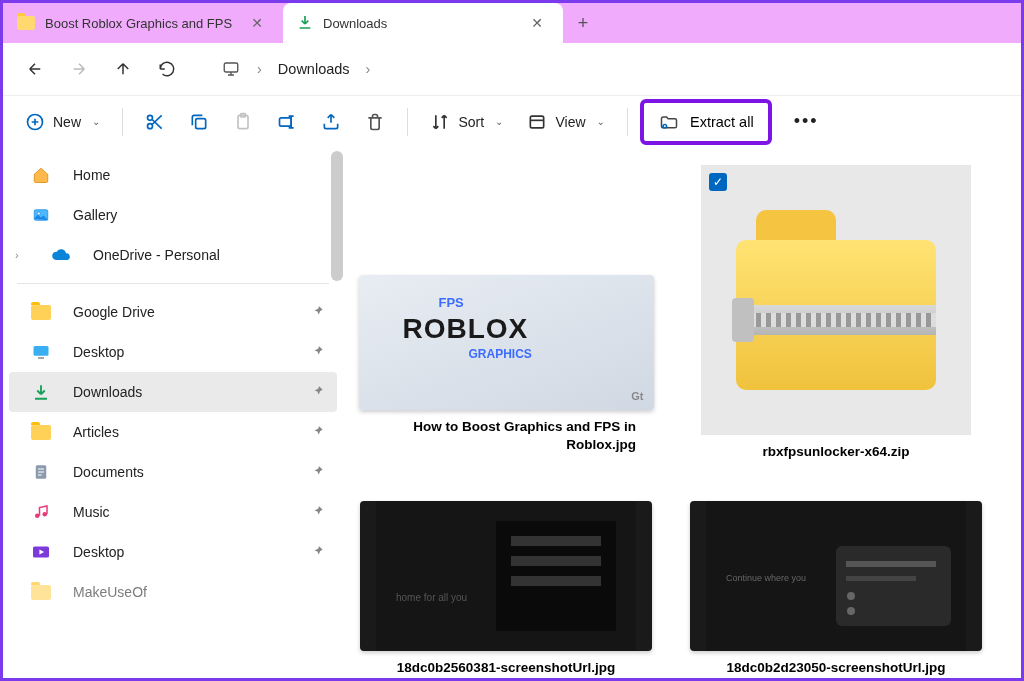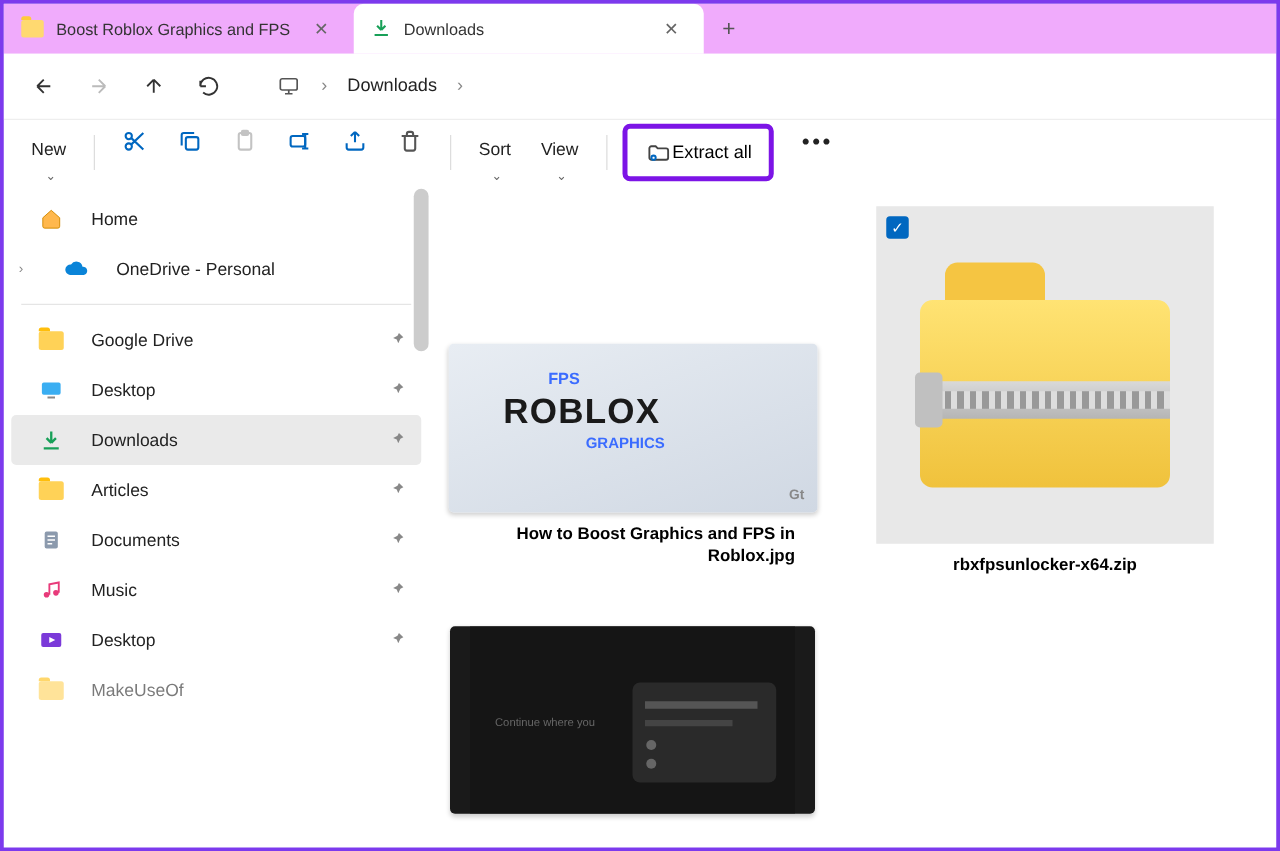--- a/index.html
+++ b/index.html
@@ -16,25 +16,25 @@
 
 
 .navbar { display: flex; align-items: center; height: 52px; padding: 0 12px; gap: 4px; background: #fff; }
 .nav-btn { width: 40px; height: 40px; display: flex; align-items: center; justify-content: center; color: #333; border-radius: 4px; cursor: pointer; }
 .nav-btn.disabled { color: #bbb; }
 .breadcrumb { display: flex; align-items: center; gap: 16px; margin-left: 30px; font-size: 14.5px; color: #222; }
 .breadcrumb .sep { color: #888; }
 
 
 .toolbar { display: flex; align-items: center; height: 52px; padding: 0 12px; gap: 4px; border-top: 1px solid #eee; }
-.tb-btn { height: 38px; padding: 0 10px; display: flex; align-items: center; gap: 8px; border-radius: 4px; cursor: pointer; font-size: 14px; color: #222; flex-direction: column; }
+.tb-btn { height: 38px; padding: 0 10px; display: flex; align-items: center; gap: 8px; border-radius: 4px; cursor: pointer; font-size: 14px; color: #222; }
 .tb-btn svg { width: 20px; height: 20px; }
 .tb-divider { width: 1px; height: 28px; background: #ddd; margin: 0 8px; }
 .tb-chevron { font-size: 10px; color: #666; margin-left: 3px; }
-.extract-highlight { border: 4px solid #7c14e6; border-radius: 6px; padding: 0 14px; height: 46px; display: flex; align-items: center; font-size: 14.5px; }
+.extract-highlight { border: 4px solid #7c14e6; border-radius: 6px; padding: 0 14px; height: 46px; display: flex; align-items: center; gap: 10px; font-size: 14.5px; }
 
 
 .main { display: flex; height: calc(100% - 144px); }
 .sidebar { width: 340px; overflow-y: auto; padding: 8px 0; position: relative; }
 .sidebar::-webkit-scrollbar { width: 12px; }
 .sidebar::-webkit-scrollbar-thumb { background: #c0c0c0; border-radius: 6px; }
 .sb-item { display: flex; align-items: center; height: 40px; padding: 0 12px 0 22px; gap: 22px; font-size: 14px; color: #222; cursor: pointer; position: relative; border-radius: 4px; margin: 0 6px; }
 .sb-item.selected { background: #eaeaea; }
 .sb-item.has-chev { padding-left: 6px; }
 .sb-item .chev { width: 14px; color: #888; font-size: 11px; }
@@ -201,20 +201,30 @@
   <div class="sidebar">
     <div class="scroll-ind"></div>
     <div class="sb-item">
       <span class="sb-ico">
           <svg width="20" height="18" viewBox="0 0 24 24" fill="#ffb84d" stroke="#d18a00" stroke-width="1">
             <path d="M3 11l9-8 9 8v9a2 2 0 0 1-2 2H5a2 2 0 0 1-2-2v-9z"></path>
           </svg>
         </span>
       <span>Home</span>
     </div>
+    <div class="sb-item">
+      <span class="sb-ico">
+          <svg width="20" height="18" viewBox="0 0 24 24" fill="#4db8ff" stroke="#1a8ae6" stroke-width="1">
+            <rect x="3" y="5" width="18" height="14" rx="2"></rect>
+            <circle cx="9" cy="10" r="2" fill="#fff"></circle>
+            <path d="M3 17l5-5 4 4 3-3 6 6" fill="#1a8ae6"></path>
+          </svg>
+        </span>
+      <span>Gallery</span>
+    </div>
     <div class="sb-item has-chev">
       <span class="chev">›</span>
       <span class="sb-ico">
           <svg width="22" height="16" viewBox="0 0 24 16">
             <path d="M6 14a5 5 0 0 1 1-10 6 6 0 0 1 11 2 4 4 0 0 1 1 8H6z" fill="#0a84d8"></path>
           </svg>
         </span>
       <span>OneDrive - Personal</span>
     </div>
     <div class="sb-divider"></div>
@@ -324,28 +334,42 @@
           <div class="zip-body"></div>
           <div class="zip-zipper">
               <div class="zip-teeth"></div>
             </div>
           <div class="zip-pull"></div>
         </div>
       </div>
       <div class="filename">rbxfpsunlocker-x64.zip</div>
     </div>
 
+    <div class="file-item">
+      <div class="thumb dark-thumb">
+        <svg width="260" height="150" viewBox="0 0 260 150">
+            <rect width="260" height="150" fill="#151515"></rect>
+            <rect x="120" y="20" width="120" height="110" fill="#0a0a0a"></rect>
+            <rect x="135" y="35" width="90" height="10" fill="#333"></rect>
+            <rect x="135" y="55" width="90" height="10" fill="#333"></rect>
+            <rect x="135" y="75" width="90" height="10" fill="#333"></rect>
+            <text x="20" y="100" fill="#555" font-size="10">home for all you</text>
+          </svg>
+      </div>
+      <div class="filename">18dc0b2560381-screenshotUrl.jpg</div>
+    </div>
 
     <div class="file-item">
       <div class="thumb dark-thumb">
         <svg width="260" height="150" viewBox="0 0 260 150">
             <rect width="260" height="150" fill="#151515"></rect>
             <rect x="130" y="45" width="115" height="80" rx="6" fill="#2a2a2a"></rect>
             <rect x="140" y="60" width="90" height="6" fill="#555"></rect>
             <rect x="140" y="75" width="70" height="5" fill="#444"></rect>
             <circle cx="145" cy="95" r="4" fill="#666"></circle>
             <circle cx="145" cy="110" r="4" fill="#666"></circle>
             <text x="20" y="80" fill="#666" font-size="9">Continue where you</text>
           </svg>
       </div>
+      <div class="filename">18dc0b2d23050-screenshotUrl.jpg</div>
     </div>
   </div>
 </div>
 
 </body></html>

